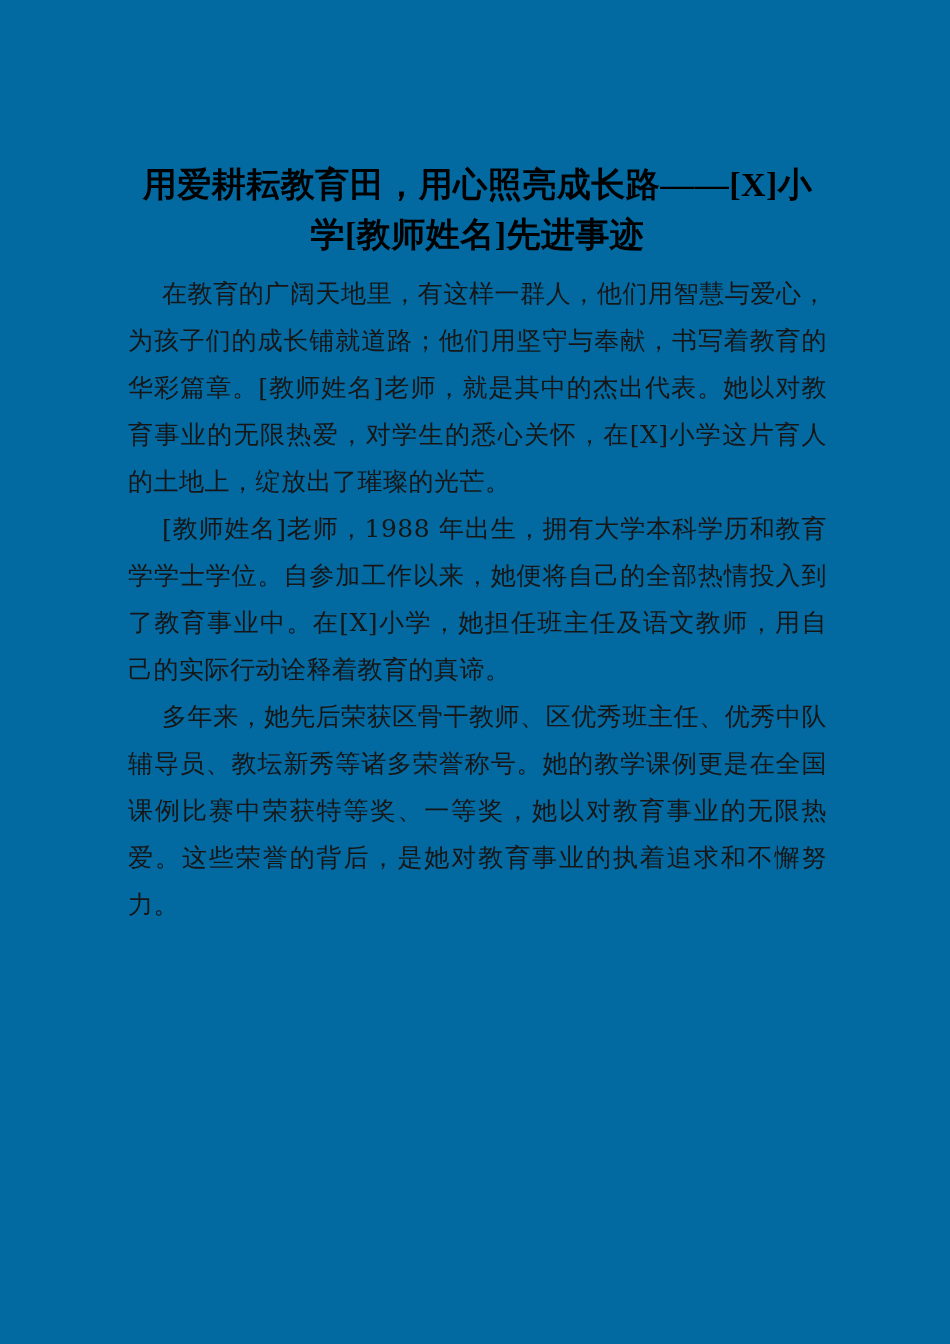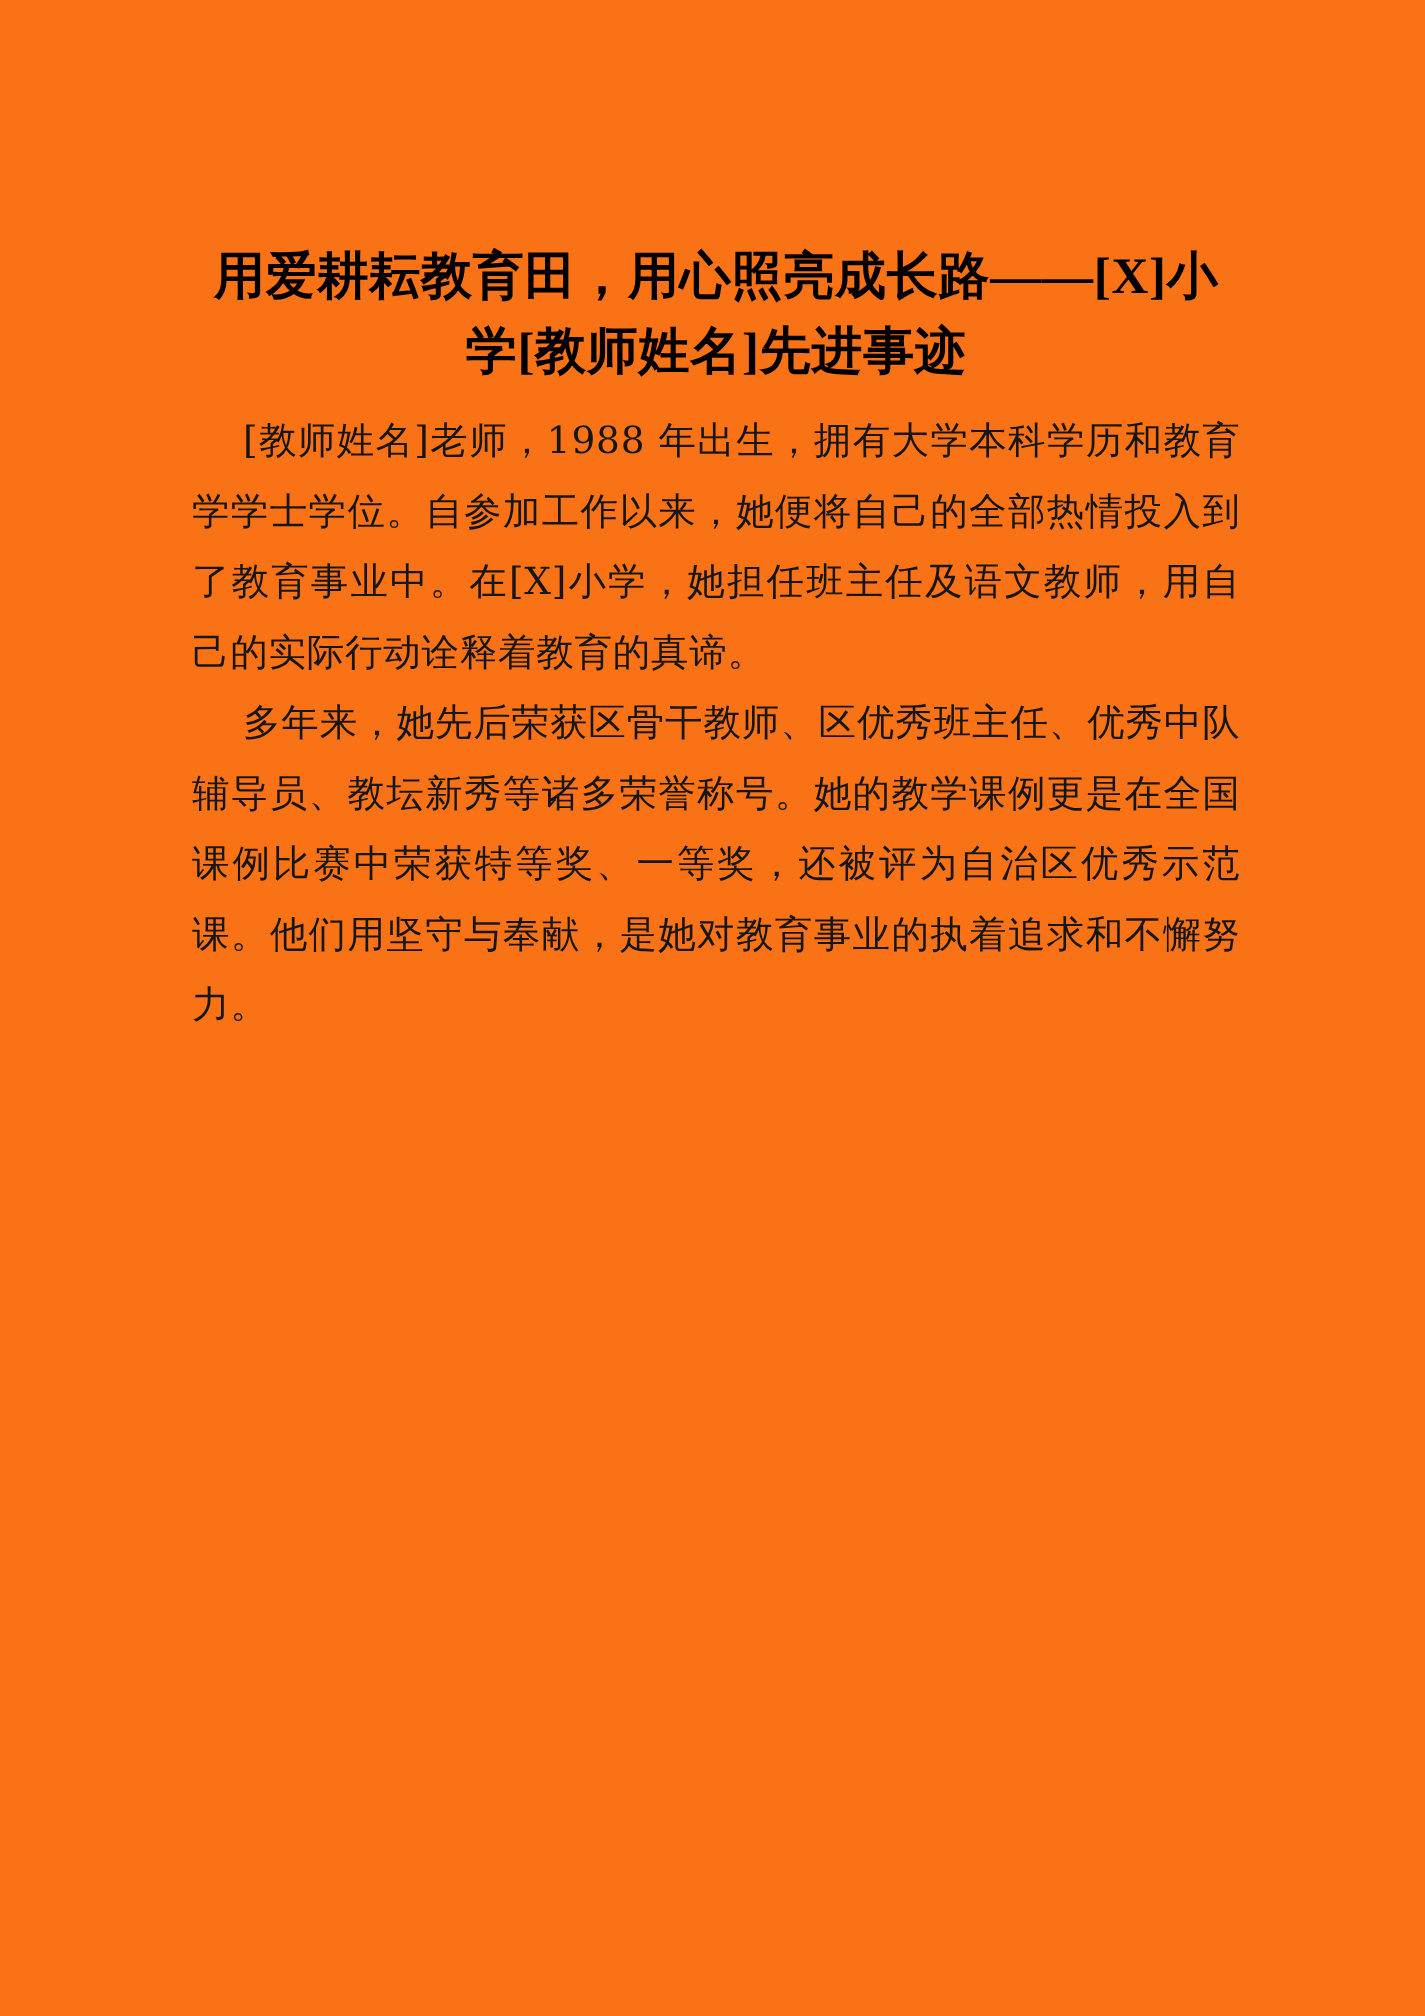--- a/index.html
+++ b/index.html
@@ -5,21 +5,21 @@
   html, body {
     margin: 0;
     padding: 0;
     background: #ffffff;
   }
   .doc-page {
     position: relative;
     box-sizing: border-box;
     width: 950px;
     height: 1344px;
-    background: #f97316;
+    background: #0369a1;
     overflow: hidden;
     padding: 160px 123px 0 128px;
     color: #111111;
   }
   .doc-title {
     margin: 0 0 10px 0;
     font-family: "Liberation Serif", "DejaVu Serif", serif;
     font-weight: 700;
     font-size: 34px;
     line-height: 50px;
@@ -47,19 +47,20 @@
     letter-spacing: 0.5px;
     color: #000000;
   }
 </style>
 </head>
 <body>
 
 <div class="doc-page">
   <h1 class="doc-title">用爱耕耘教育田，用心照亮成长路——[X]小学[教师姓名]先进事迹</h1>
 
+  <p class="doc-para">在教育的广阔天地里，有这样一群人，他们用智慧与爱心，为孩子们的成长铺就道路；他们用坚守与奉献，书写着教育的华彩篇章。[教师姓名]老师，就是其中的杰出代表。她以对教育事业的无限热爱，对学生的悉心关怀，在[X]小学这片育人的土地上，绽放出了璀璨的光芒。</p>
 
 
   <p class="doc-para">[教师姓名]老师，1988 年出生，拥有大学本科学历和教育学学士学位。自参加工作以来，她便将自己的全部热情投入到了教育事业中。在[X]小学，她担任班主任及语文教师，用自己的实际行动诠释着教育的真谛。</p>
 
-  <p class="doc-para">多年来，她先后荣获区骨干教师、区优秀班主任、优秀中队辅导员、教坛新秀等诸多荣誉称号。她的教学课例更是在全国课例比赛中荣获特等奖、一等奖，还被评为自治区优秀示范课。他们用坚守与奉献，是她对教育事业的执着追求和不懈努力。</p>
+  <p class="doc-para">多年来，她先后荣获区骨干教师、区优秀班主任、优秀中队辅导员、教坛新秀等诸多荣誉称号。她的教学课例更是在全国课例比赛中荣获特等奖、一等奖，她以对教育事业的无限热爱。这些荣誉的背后，是她对教育事业的执着追求和不懈努力。</p>
 
 </div>
 
 </body></html>

